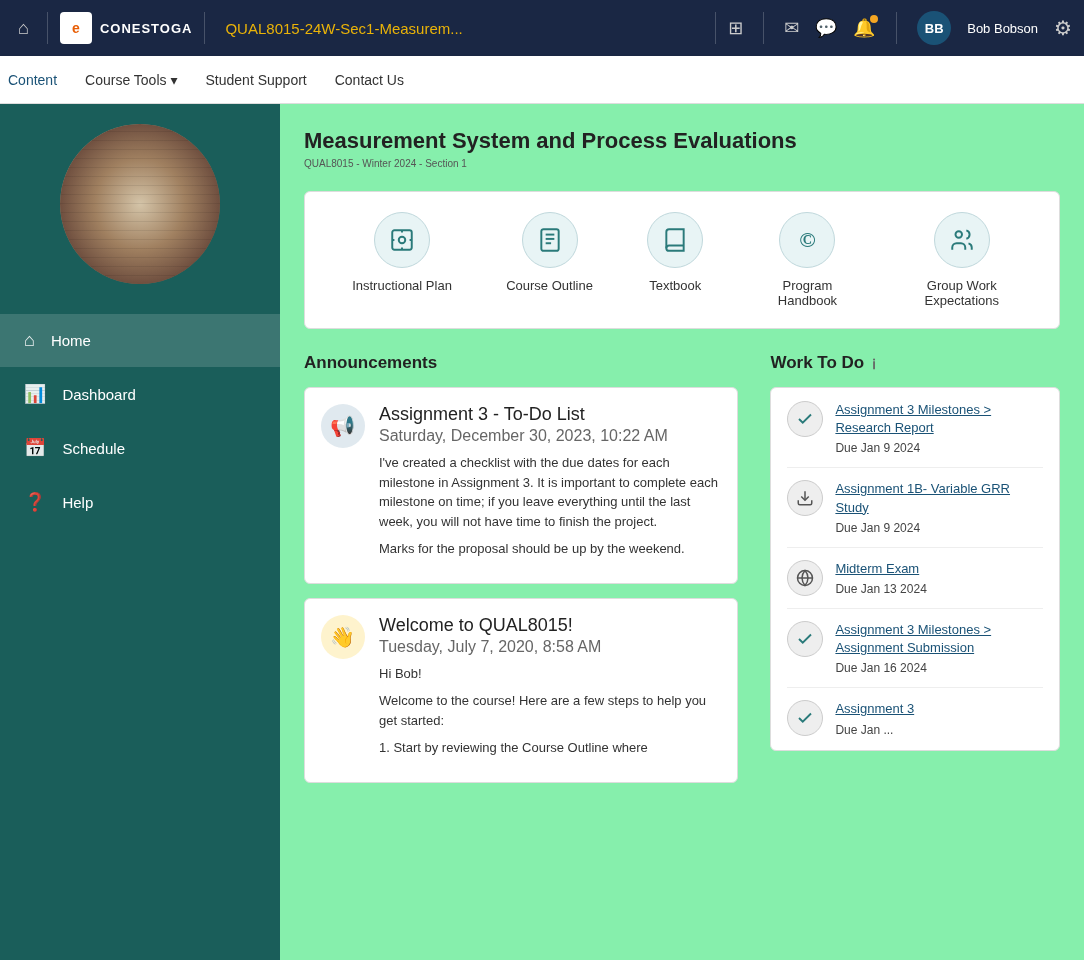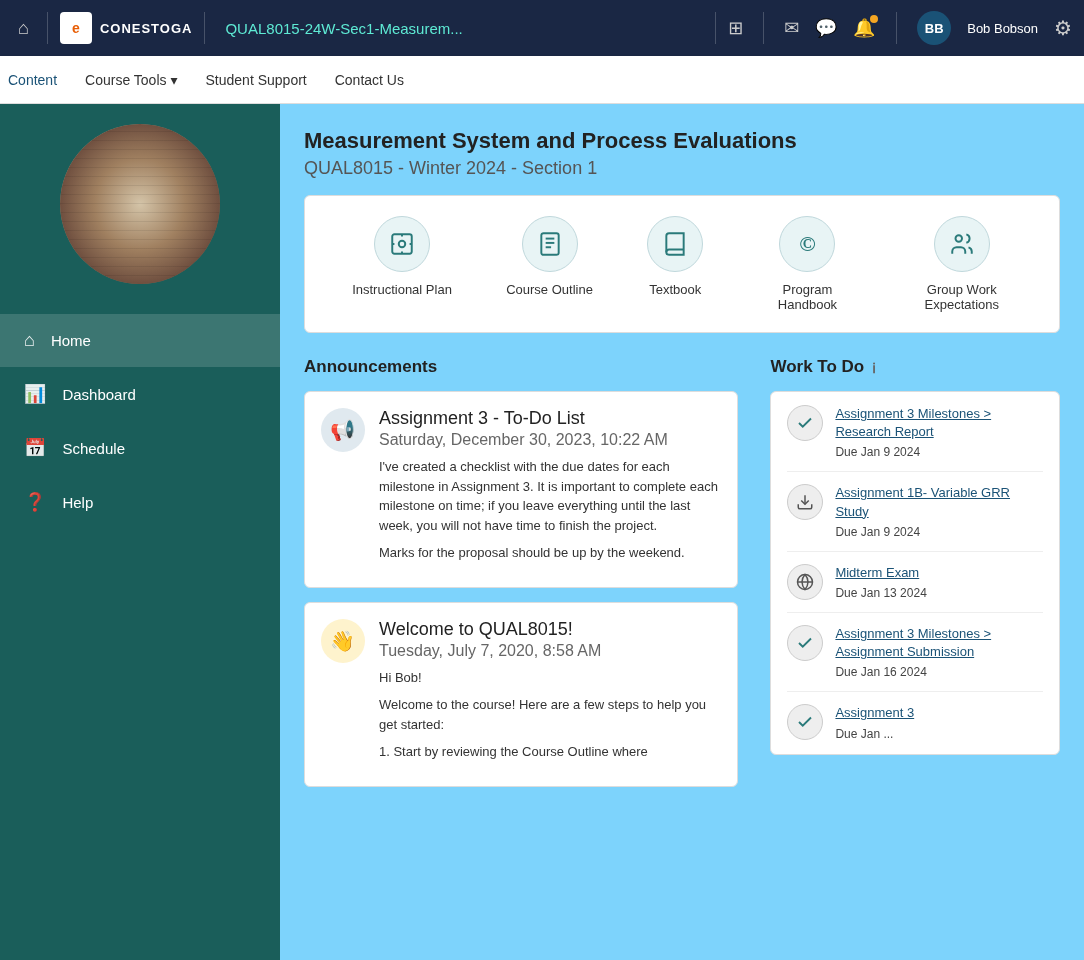--- a/index.html
+++ b/index.html
@@ -46,21 +46,21 @@
       color: #e85d04;
     }
     .logo-text {
       color: white;
       font-size: 13px;
       font-weight: 600;
       letter-spacing: 1px;
       text-transform: uppercase;
     }
     .course-title-bar {
-      color: #5eead4;
+      color: #eab308;
       font-size: 15px;
       font-weight: 500;
       flex: 1;
       padding-left: 8px;
     }
     .top-bar-icons {
       display: flex;
       align-items: center;
       gap: 16px;
     }
@@ -194,32 +194,32 @@
     .sidebar-nav-item.active { background: rgba(255,255,255,0.15); }
     .sidebar-nav-icon {
       font-size: 18px;
       opacity: 0.9;
     }
 
     
     .content-area {
       flex: 1;
       padding: 24px;
-      background: #7dd3fc;
+      background: #86efac;
     }
     .course-header h1 {
       font-size: 22px;
       font-weight: 700;
       color: #222;
       margin-bottom: 4px;
     }
     .course-subtitle {
-      font-size: 18px;
+      font-size: 10px;
       color: #555;
-      margin-bottom: 16px;
+      margin-bottom: 22px;
     }
 
     
     .quick-links-card {
       background: white;
       border: 1px solid #ddd;
       border-radius: 6px;
       padding: 20px;
       display: flex;
       justify-content: space-around;

